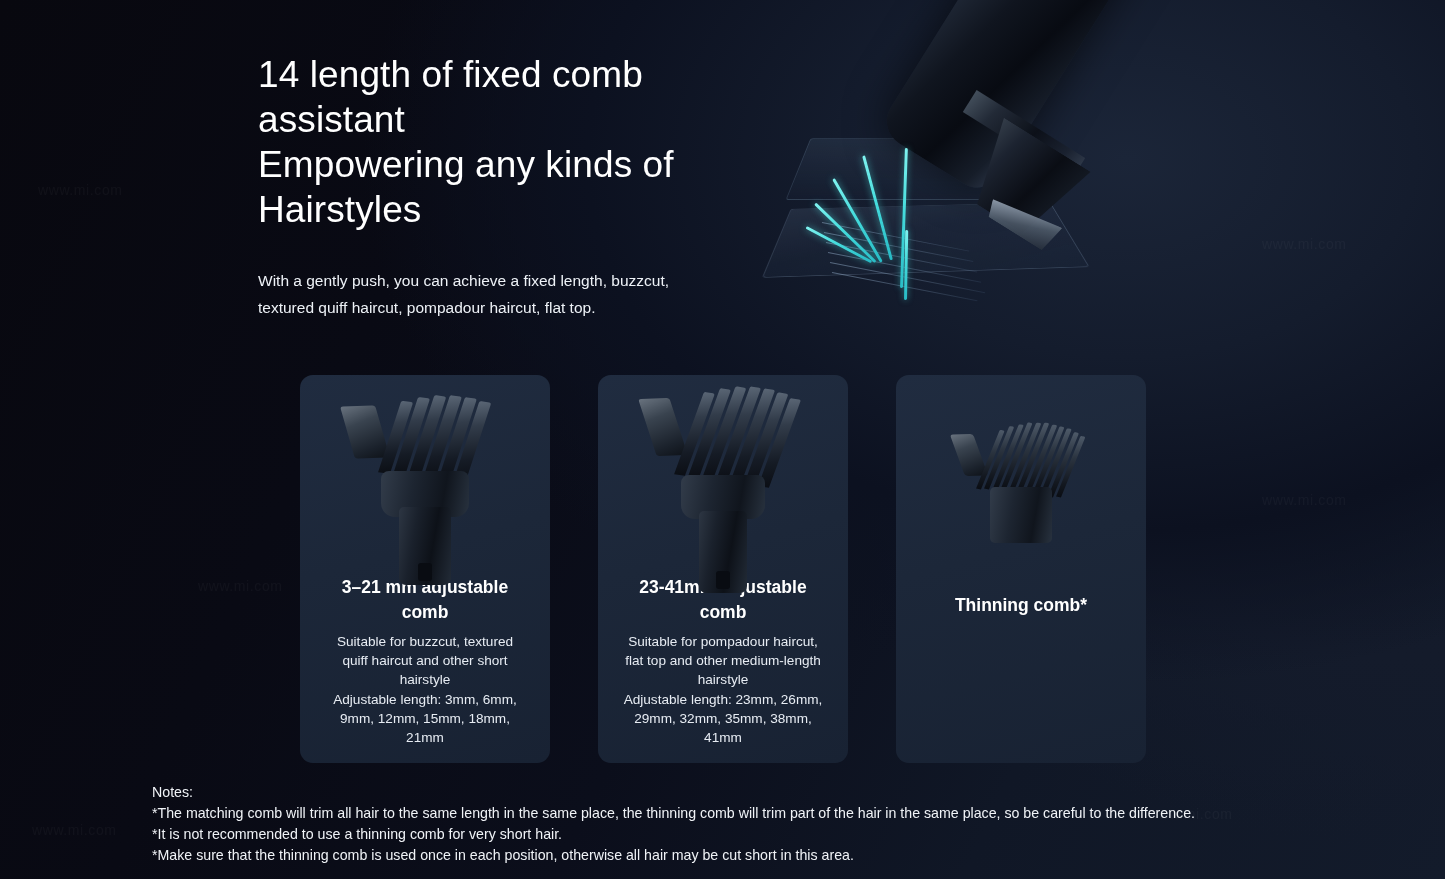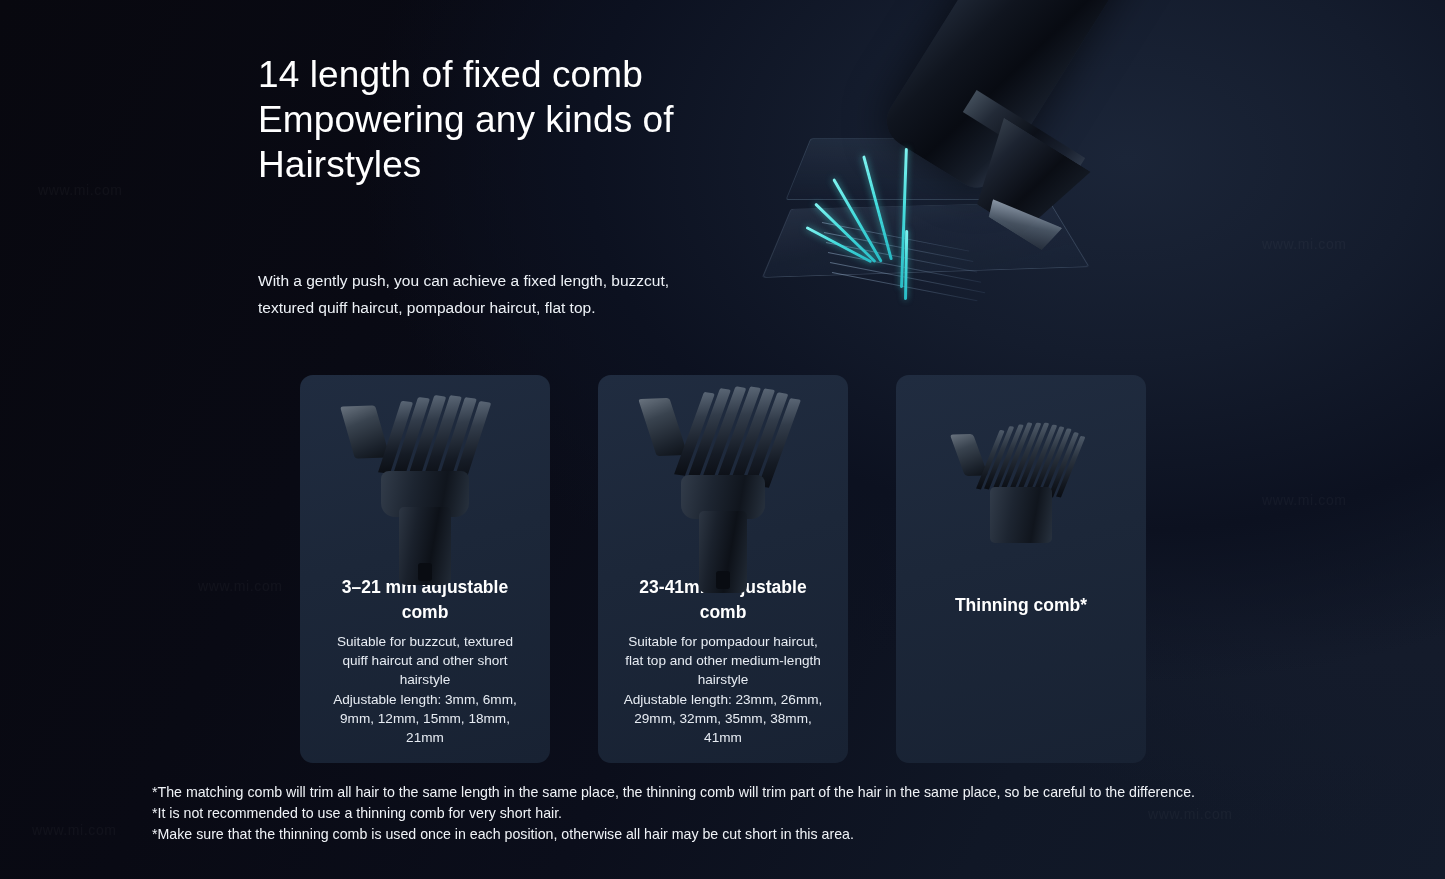--- a/index.html
+++ b/index.html
@@ -228,20 +228,21 @@
     <div class="hair" style="left:130px; top:178px; height:140px; transform:rotate(2deg);"></div>
     <div class="hair cut" style="left:120px; top:182px; height:108px; transform:rotate(-15deg);"></div>
     <div class="hair cut" style="left:110px; top:196px; height:96px; transform:rotate(-30deg);"></div>
     <div class="hair cut" style="left:104px; top:208px; height:84px; transform:rotate(-46deg);"></div>
     <div class="hair cut" style="left:100px; top:218px; height:74px; transform:rotate(-62deg);"></div>
     <div class="hair" style="left:134px; top:260px; height:70px; transform:rotate(1deg);"></div>
   </div>
 
   <div class="headline">
     <div>14 length of fixed comb</div>
+    <div>assistant</div>
     <div>Empowering any kinds of</div>
     <div>Hairstyles</div>
   </div>
 
   <div class="subcopy">
     <div>With a gently push, you can achieve a fixed length, buzzcut,</div>
     <div>textured quiff haircut, pompadour haircut, flat top.</div>
   </div>
 
   <div class="cards">
@@ -308,18 +309,19 @@
         <div class="tooth-thin" style="left:152px; top:54px; width:5px; height:68px; transform:rotate(10deg) skewX(-12deg);"></div>
         <div class="tooth-thin" style="left:160px; top:58px; width:5px; height:64px; transform:rotate(10deg) skewX(-12deg);"></div>
         <div class="comb-hub" style="top:112px; width:62px; height:56px; border-radius:5px;"></div>
       </div>
       <div class="card-title">Thinning comb*</div>
     </div>
 
   </div>
 
   <div class="notes">
+    <div>Notes:</div>
     <div>*The matching comb will trim all hair to the same length in the same place, the thinning comb will trim part of the hair in the same place, so be careful to the difference.</div>
     <div>*It is not recommended to use a thinning comb for very short hair.</div>
     <div>*Make sure that the thinning comb is used once in each position, otherwise all hair may be cut short in this area.</div>
   </div>
 
 </div>
 
 </body></html>

